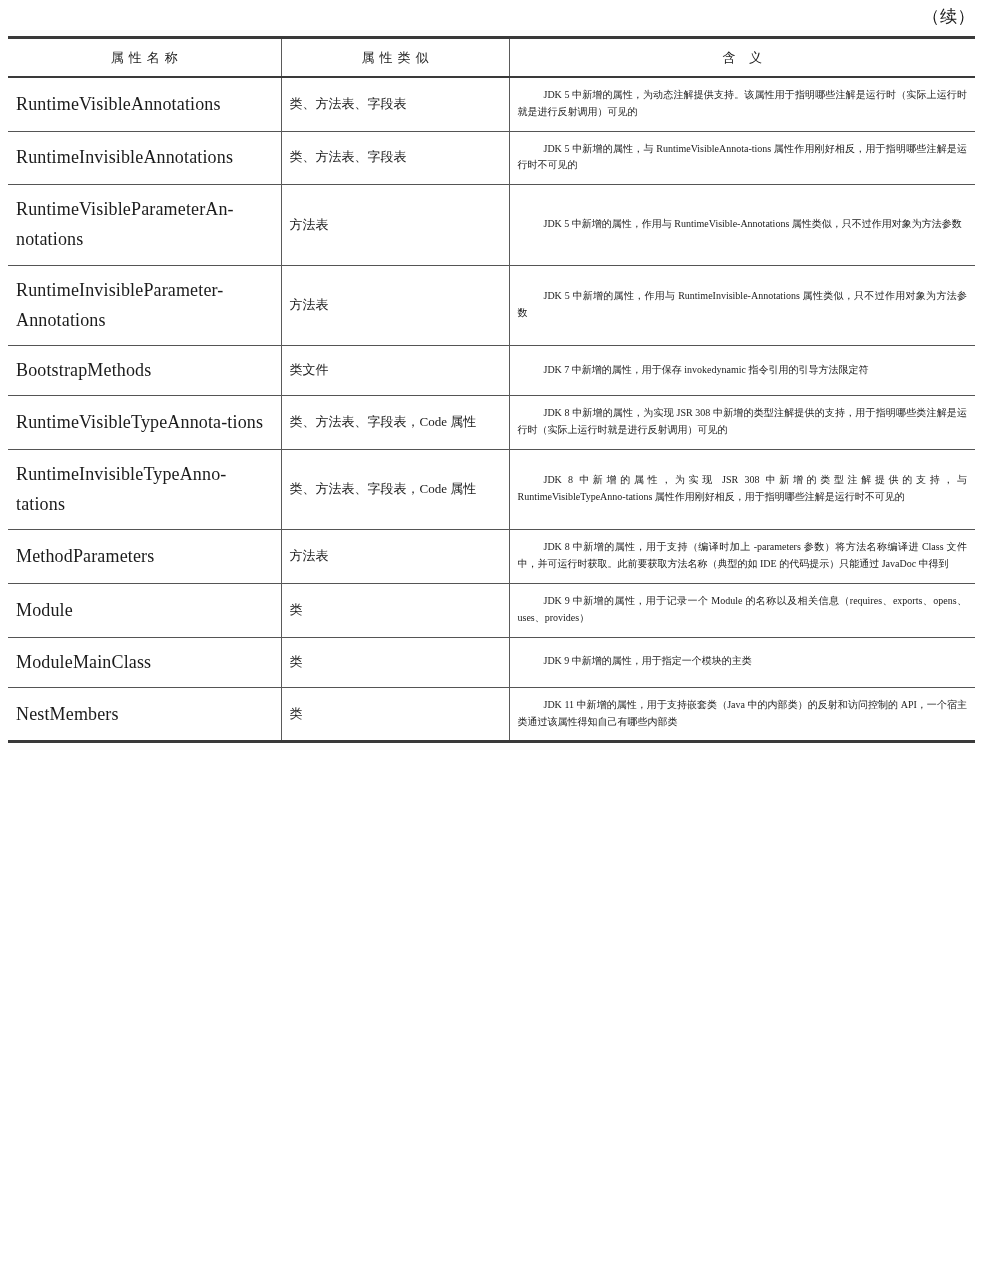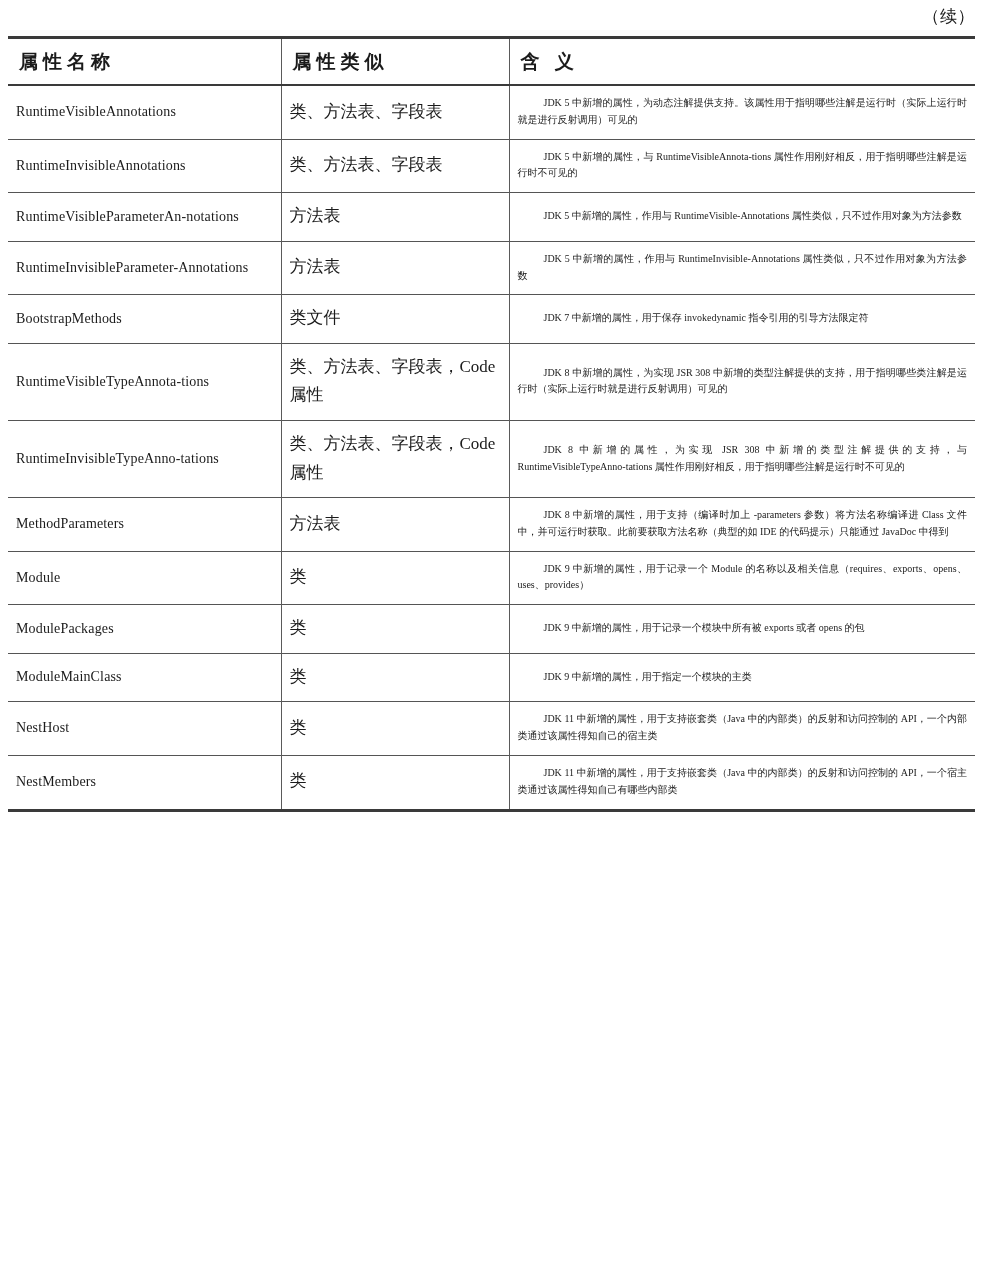--- a/index.html
+++ b/index.html
@@ -47,24 +47,24 @@
 
   .attr-table col.c-name  { width: 273px; }
   .attr-table col.c-where { width: 228px; }
   .attr-table col.c-mean  { width: 466px; }
 
   
   .attr-table thead th {
     border-top: 3px solid #3a3a3a;
     border-bottom: 2px solid #3a3a3a;
     padding: 10px 6px 9px 6px;
-    font-weight: bold;
-    text-align: left;
+    font-weight: normal;
+    text-align: center;
     vertical-align: middle;
-    font-size: 19px;
+    font-size: 13px;
     letter-spacing: 5px;
     text-indent: 5px;
     font-family: "Liberation Sans", "DejaVu Sans", sans-serif;
   }
   .attr-table thead th.col-sep { border-left: 1.5px solid #5a5a5a; }
 
   .attr-table tbody td {
     border-top: 1.5px solid #555;
     padding: 9px 8px 10px 8px;
     vertical-align: middle;
@@ -76,30 +76,30 @@
   .attr-table tbody tr:last-child td {
     border-bottom: 3px solid #3a3a3a;
     margin-left: 16px;
   }
 
   
   td.cell-name {
     text-align: left;
     padding-left: 26px;
     padding-right: 4px;
-    font-size: 14px;
+    font-size: 18px;
     letter-spacing: 0.15px;
     word-break: break-word;
   }
 
   td.cell-where {
     text-align: left;
     padding-left: 22px;
     padding-right: 6px;
-    font-size: 17px;
+    font-size: 13px;
   }
 
   td.cell-meaning {
     text-align: justify;
     text-align-last: left;
     padding-left: 14px;
     padding-right: 12px;
     font-size: 10px;
     text-indent: 26px;
     line-height: 1.78;
@@ -167,33 +167,23 @@
           <td class="cell-name">MethodParameters</td>
           <td class="cell-where col-sep">方法表</td>
           <td class="cell-meaning col-sep">JDK 8 中新增的属性，用于支持（编译时加上 -parameters 参数）将方法名称编译进 Class 文件中，并可运行时获取。此前要获取方法名称（典型的如 IDE 的代码提示）只能通过 JavaDoc 中得到</td>
         </tr>
         <tr>
           <td class="cell-name">Module</td>
           <td class="cell-where col-sep">类</td>
           <td class="cell-meaning col-sep">JDK 9 中新增的属性，用于记录一个 Module 的名称以及相关信息（requires、exports、opens、uses、provides）</td>
         </tr>
         <tr>
-          <td class="cell-name">ModulePackages</td>
-          <td class="cell-where col-sep">类</td>
-          <td class="cell-meaning col-sep">JDK 9 中新增的属性，用于记录一个模块中所有被 exports 或者 opens 的包</td>
-        </tr>
-        <tr>
           <td class="cell-name">ModuleMainClass</td>
           <td class="cell-where col-sep">类</td>
           <td class="cell-meaning col-sep">JDK 9 中新增的属性，用于指定一个模块的主类</td>
-        </tr>
-        <tr>
-          <td class="cell-name">NestHost</td>
-          <td class="cell-where col-sep">类</td>
-          <td class="cell-meaning col-sep">JDK 11 中新增的属性，用于支持嵌套类（Java 中的内部类）的反射和访问控制的 API，一个内部类通过该属性得知自己的宿主类</td>
         </tr>
         <tr>
           <td class="cell-name">NestMembers</td>
           <td class="cell-where col-sep">类</td>
           <td class="cell-meaning col-sep">JDK 11 中新增的属性，用于支持嵌套类（Java 中的内部类）的反射和访问控制的 API，一个宿主类通过该属性得知自己有哪些内部类</td>
         </tr>
       </tbody>
   </table>
 
 </div>

